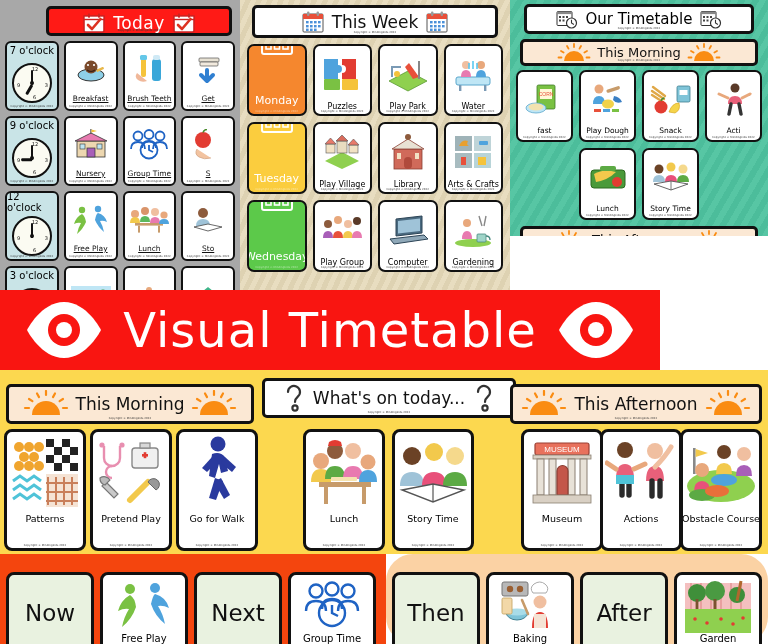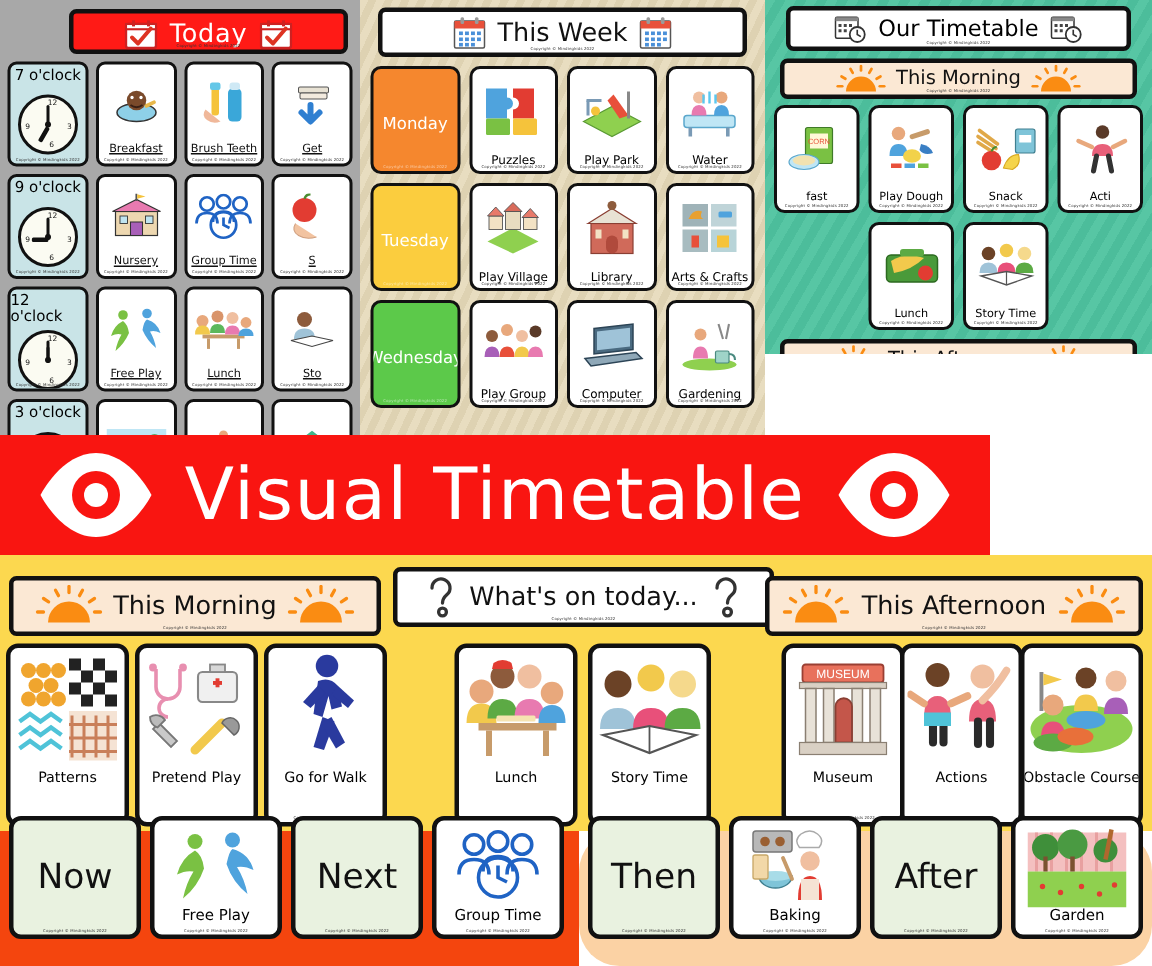--- a/index.html
+++ b/index.html
@@ -18,21 +18,21 @@
   .hdr { border:3px solid #111; border-radius:5px; display:flex; align-items:center;
          justify-content:center; gap:8px; position:relative; }
   .hdr-today { margin:6px 8px 5px 46px; height:30px; background:#ff1a16;align-items:flex-end; }
   .hdr-today .htxt { color:#fff; font-size:17px; font-weight:400; letter-spacing:.5px;
                      font-family:"DejaVu Sans", sans-serif; }
   .copy { position:absolute; bottom:1px; left:0; right:0; text-align:center;
           font-size:2.6px; color:#333; letter-spacing:.1px; }
 
   .grid-today { display:grid; grid-template-columns:repeat(4,1fr); gap:5px; padding:0 5px; }
   .card { background:#fff; border:2px solid #111; border-radius:6px; height:70px;
-          display:flex; flex-direction:column; align-items:center; justify-content:space-between;
+          display:flex; flex-direction:column; align-items:center; justify-content:flex-end;
           position:relative; overflow:hidden; padding-bottom:3px; }
   .card .art { flex:1; width:100%; display:flex; align-items:center; justify-content:center; padding-top:3px; }
   .card .lbl { font-size:7.5px; color:#111; line-height:1; padding-bottom:4px; white-space:nowrap;text-decoration:underline; }
   .card.clock { background:#c9e4e7; }
   .card.clock .lbl-top { font-size:10px; padding:2px 0 0; }
 
   
   .clockface { width:40px; height:40px; border-radius:50%; border:2.5px solid #111; background:#fbfbf2;
                position:relative; }
   .clockface i { position:absolute; background:#111; transform-origin:bottom center; border-radius:1px; }
@@ -46,21 +46,21 @@
      background: repeating-linear-gradient(115deg,#e8ddc0 0 5px,#ded2b2 5px 10px); }
   .hdr-week { margin:5px 12px 6px; height:33px; background:#fff; }
   .hdr-week .htxt { font-size:17px; color:#111; }
   .grid-week { display:grid; grid-template-columns:repeat(4,1fr); gap:6px; padding:0 7px; }
   .wcard { height:72px; border:2.5px solid #111; border-radius:7px; background:#fff;
            display:flex; flex-direction:column; align-items:center; justify-content:flex-end;
            position:relative; overflow:hidden; }
   .wcard .art { flex:1; display:flex; align-items:center; justify-content:center; width:100%; }
   .wcard .lbl { font-size:8px; padding-bottom:3px; white-space:nowrap; }
   .daycard { justify-content:flex-end; }
-  .daycard .lbl { color:#fff; font-size:11px; padding-bottom:25px;margin-top:38px; }
+  .daycard .lbl { color:#fff; font-size:11px; padding-bottom:7px;margin-top:38px; }
   .daycard .copy { color:#fff8; }
 
   
   .panel-tt { width:258px; height:236px; position:relative; overflow:hidden;
      background: repeating-linear-gradient(120deg,#57c6a4 0 6px,#4cbd9b 6px 12px); }
   .hdr-tt { margin:4px 14px 5px; height:30px; background:#fff; }
   .hdr-tt .htxt { font-size:15px; }
   .subhdr { margin:4px 10px; height:27px; background:#fbe8d4; border:3px solid #111;
             border-radius:5px; display:flex; align-items:center; justify-content:center; gap:6px;
             position:relative; }
@@ -91,21 +91,21 @@
   .yh .htxt { font-size:17px; color:#111; }
   .y-cards { position:relative; height:128px; }
   .ycard { position:absolute; top:4px; width:82px; height:122px; background:#fff;
            border:3px solid #111; border-radius:8px; display:flex; flex-direction:column;
            align-items:center; justify-content:flex-end; overflow:hidden; }
   .ycard .art { flex:1; display:flex; align-items:center; justify-content:center; width:100%; }
   .ycard .lbl { font-size:9.5px; padding-bottom:24px; white-space:nowrap; }
 
   
   .bottom { position:absolute; left:0; top:554px; width:768px; height:90px; display:flex; }
-  .bstrip { display:flex; align-items:flex-end; gap:6px; padding:18px 6px; }
+  .bstrip { display:flex; align-items:flex-start; gap:6px; padding:18px 6px; }
   .bstrip.red { width:395px; background:#f4450e; }
   .bstrip.peach { flex:1; background:#fbd2a4;border-radius:27px; }
   .bcard { width:88px; height:82px; border:3px solid #111; border-radius:8px; background:#fff;
            display:flex; flex-direction:column; align-items:center; justify-content:center;
            position:relative; overflow:hidden; }
   .bcard.word { background:#e9f2e0; }
   .bcard .word-t { font-size:23px; color:#111; }
   .bcard .art { flex:1; display:flex; align-items:center; justify-content:center; width:100%; padding-top:4px;}
   .bcard .lbl { font-size:10px; padding-bottom:7px; white-space:nowrap; }
 

